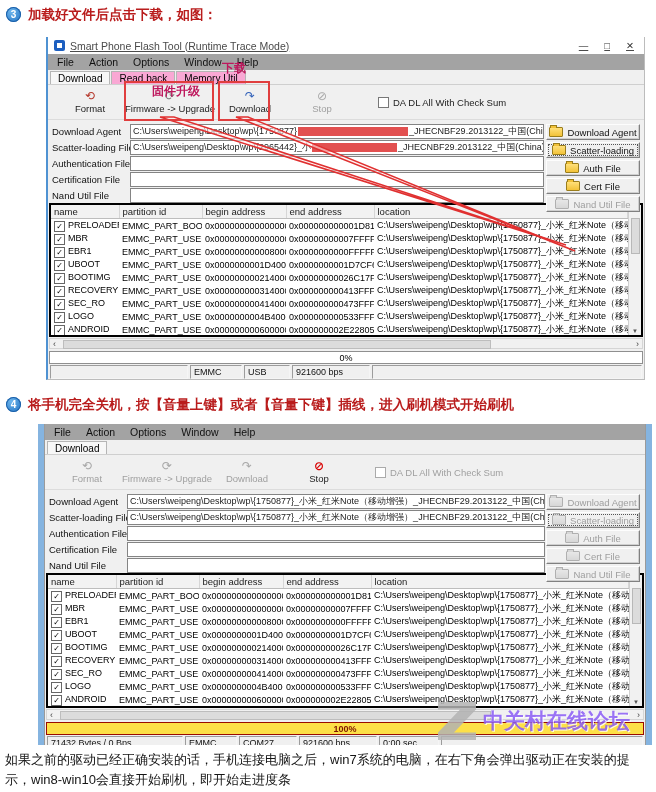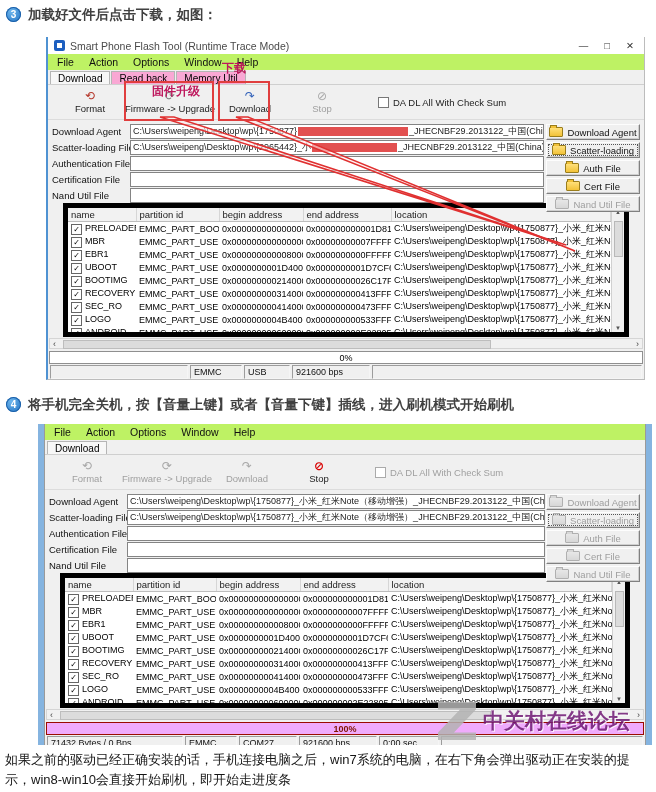--- a/index.html
+++ b/index.html
@@ -5,38 +5,38 @@
   html,body{margin:0;padding:0;}
   body{width:656px;height:792px;position:relative;background:#fff;overflow:hidden;
        font-family:"Liberation Sans","DejaVu Sans",sans-serif;-webkit-font-smoothing:none;}
 
   
   .step{position:absolute;display:flex;gap:7px;align-items:flex-start;}
   .stepnum{width:15px;height:15px;border-radius:50%;flex:none;margin-top:1px;
     background:radial-gradient(circle at 35% 30%,#6db5ec,#1f72c4);
     box-shadow:inset 0 0 0 1px #1b5fa8;color:#fff;font-size:10px;font-weight:bold;
     display:flex;align-items:center;justify-content:center;}
-  .steptext{font-size:13.5px;font-weight:600;color:#404040;}
+  .steptext{font-size:13.5px;font-weight:600;color:#b91c1c;}
 
   
   #win1{position:absolute;left:46px;top:37px;width:596px;height:342px;background:#f0f0f0;
         border-left:2px solid #4f92d2;border-right:1px solid #bcbcbc;border-bottom:1px solid #bcbcbc;}
   #win2{position:absolute;left:38px;top:424px;width:614px;height:321px;background:#85b4e0;
         padding:0 6px;box-sizing:border-box;overflow:hidden;}
   #win2 .inner{width:602px;height:321px;background:#f0f0f0;border-left:1px solid #9a9a9a;
         border-right:1px solid #9a9a9a;box-sizing:border-box;position:relative;overflow:hidden;}
 
   .titlebar{height:17px;background:#fff;display:flex;align-items:center;padding:0 6px;gap:5px;
-        font-size:10.5px;color:#4a4a4a;}
+        font-size:10.5px;color:#4a4a4a;text-decoration:underline;}
   .appicon{width:11px;height:11px;background:#1d5fc0;border-radius:2px;position:relative;flex:none;}
   .appicon::after{content:"";position:absolute;left:3px;top:3px;right:3px;bottom:3px;background:#fff;}
   .winctl{margin-left:auto;display:flex;gap:16px;font-size:9.5px;color:#333;padding-right:4px;}
   .winctl span{cursor:default;}
 
-  .menubar{height:16px;background:#bef264;display:flex;align-items:center;gap:15px;padding:0 9px;
+  .menubar{height:16px;background:#a3a3a3;display:flex;align-items:center;gap:15px;padding:0 9px;
         font-size:10.5px;color:#111;}
   .tabstrip{height:15px;background:#f0f0f0;display:flex;align-items:flex-end;padding-left:2px;
         font-size:10px;border-bottom:1px solid #cfcfcf;box-sizing:border-box;}
   .tab{padding:0 7px;border:1px solid #b5b5b5;border-bottom:none;background:#f9a8d4;margin-right:1px;
         height:13px;line-height:13px;box-sizing:border-box;}
   .tab.active{background:#f7f7f7;}
 
   .toolbar{height:35px;position:relative;display:flex;align-items:center;padding-left:10px;
         background:#f0f0f0;border-bottom:1px solid #dcdcdc;box-sizing:border-box;}
   .tbtn{display:flex;flex-direction:column;align-items:center;gap:1px;font-size:9.5px;color:#222;}
@@ -68,21 +68,21 @@
         justify-content:center;gap:4px;color:#111;}
   .sbtn.gray{color:#9e9e9e;}
   .sbtn.focus{outline:1px dotted #555;outline-offset:-3px;text-align:center;}
   .folder{width:12px;height:8px;background:linear-gradient(#ffe07a,#f2c238);border:1px solid #9a7d1c;
         border-radius:1px;position:relative;flex:none;}
   .folder::before{content:"";position:absolute;left:0;top:-3px;width:5px;height:2px;background:#f2c238;
         border:1px solid #9a7d1c;border-bottom:none;}
   .gray .folder, .sbtn.gray .folder{filter:grayscale(1) opacity(.55);}
 
   
-  .tablewrap{position:relative;background:#fff;border:5px solid #000000;margin:0 15px;box-sizing:border-box;
+  .tablewrap{position:relative;background:#fff;border:2px solid #000000;margin:0 1px;box-sizing:border-box;
         overflow:hidden;display:flex;}
   #win1 .tablewrap{height:134px;} #win2 .tablewrap{height:135px;}
   table{border-collapse:collapse;table-layout:fixed;width:582px;font-size:9px;}
   th{height:13px;background:#f2f2f2;border-right:1px solid #d6d6d6;border-bottom:1px solid #bdbdbd;
         font-weight:400;text-align:left;padding:0 0 0 3px;font-size:9.5px;color:#222;white-space:nowrap;overflow:hidden;}
   td{height:12px;padding:0 0 0 3px;white-space:nowrap;overflow:hidden;color:#000;}
   .cb{display:inline-block;width:9px;height:9px;border:1px solid #666;background:#fff;color:#000;
         font-size:8px;line-height:9px;text-align:center;margin-right:3px;vertical-align:-1px;}
   .vscroll{width:12px;flex:none;background:#f1f1f1;border-left:1px solid #d0d0d0;position:relative;
         font-size:6px;color:#555;}
@@ -90,42 +90,42 @@
   .vscroll .dn{position:absolute;bottom:1px;left:0;right:0;text-align:center;}
   .vthumb{position:absolute;left:2px;top:13px;width:7px;height:34px;background:#dcdcdc;border:1px solid #b8b8b8;}
 
   .hscroll{height:11px;margin:1px 1px 0;background:#f1f1f1;border:1px solid #d5d5d5;position:relative;
         display:flex;align-items:center;justify-content:space-between;font-size:9px;color:#444;
         padding:0 3px;box-sizing:border-box;}
   .hthumb{position:absolute;left:13px;top:1px;height:7px;width:72%;background:#dcdcdc;border:1px solid #bdbdbd;}
 
   .progress{height:13px;margin:2px 1px 0;border:1px solid #8f8f8f;background:#fff;font-size:9px;
         display:flex;align-items:center;justify-content:center;color:#000;box-sizing:border-box;}
-  #win2 .progress{background:#f0abfc;color:#7e1500;font-weight:bold;border-color:#9a0c00;}
+  #win2 .progress{background:#fde047;color:#7e1500;font-weight:bold;border-color:#9a0c00;}
 
   .statusbar{height:14px;margin-top:1px;display:flex;gap:2px;padding:0 2px;align-items:stretch;}
   .scell{border:1px solid;border-color:#9c9c9c #f5f5f5 #f5f5f5 #9c9c9c;font-size:9px;display:flex;
         align-items:center;padding:0 3px;color:#111;background:#f0f0f0;white-space:nowrap;overflow:hidden;}
   .fill{flex:1;}
 
   
   .redbox{position:absolute;border:2px solid #e03e3e;z-index:6;}
   .box-fw{left:76px;top:44px;width:86px;height:36px;}
   .box-dl{left:170px;top:44px;width:48px;height:36px;}
   .ann{position:absolute;color:#be185d;font-weight:bold;font-size:12px;z-index:7;white-space:nowrap;}
   .ann-download{left:174px;top:23px;}
   .ann-firmware{left:80px;top:46px;padding-left:24px;}
   .ann-hint{left:284px;top:127px;letter-spacing:1px;}
   svg.arrows{position:absolute;left:0;top:0;z-index:5;pointer-events:none;}
 
   
   #watermark{position:absolute;left:438px;top:702px;z-index:40;display:flex;align-items:center;gap:7px;opacity:.85;}
   .wmz{width:38px;height:38px;background:#b3b3b3;
        clip-path:polygon(0 0,100% 0,100% 20%,42% 80%,100% 80%,100% 100%,0 100%,0 80%,58% 20%,0 20%);}
-  .wm-text{font-size:21px;font-weight:bold;color:#701a75;text-shadow:1px 1px 0 #fff;white-space:nowrap;}
+  .wm-text{font-size:21px;font-weight:bold;color:#8b5cf6;text-shadow:1px 1px 0 #fff;white-space:nowrap;}
   #footer{position:absolute;left:5px;top:750px;width:646px;font-size:13px;color:#151515;line-height:20px;}
 </style>
 </head>
 <body>
 
 <div class="step" id="step3" style="left:6px;top:6px;">
   <span class="stepnum">3</span>
   <span class="steptext">加载好文件后点击下载，如图：</span>
 </div>
 

